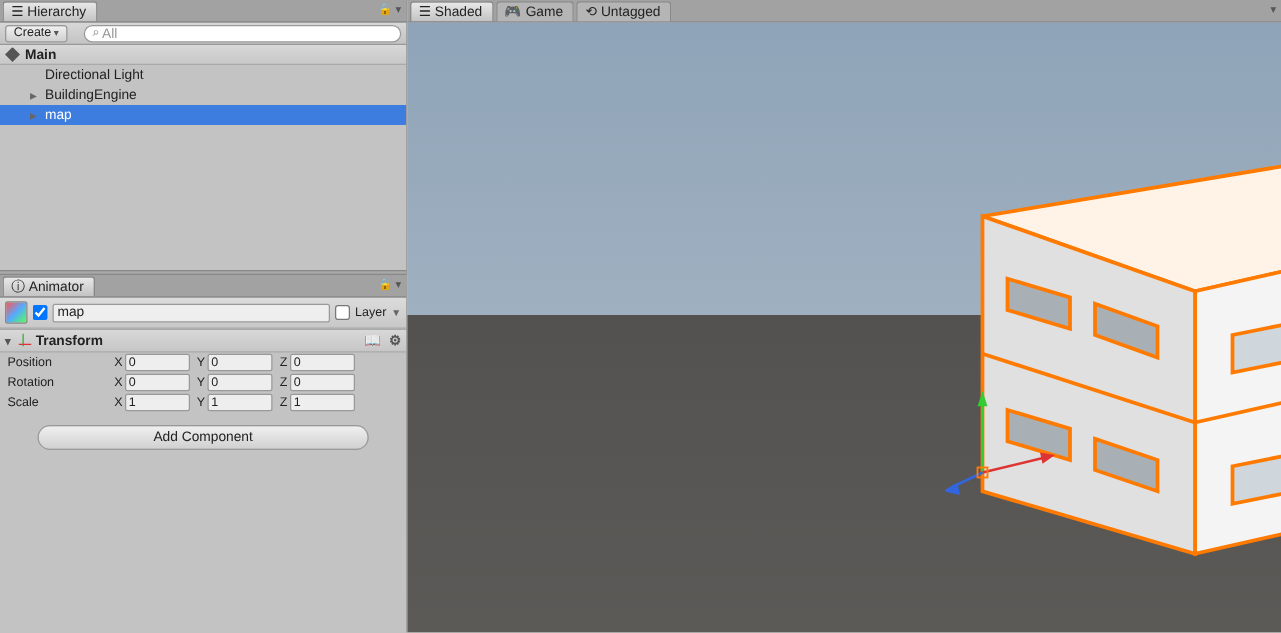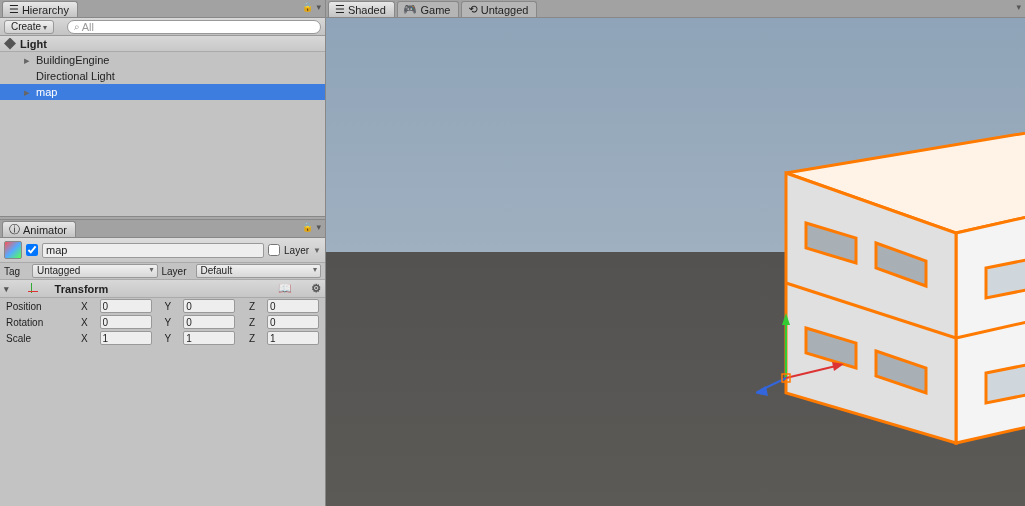--- a/index.html
+++ b/index.html
@@ -27,27 +27,27 @@
 .splitter{height:4px;background:#a8a8a8;border-top:1px solid #888;border-bottom:1px solid #888;cursor:row-resize}
 .inspector{flex:1;background:#c3c3c3;display:flex;flex-direction:column;overflow:hidden}
 .insp-head{background:linear-gradient(#dcdcdc,#c8c8c8);padding:3px 4px;display:flex;align-items:center;gap:4px;border-bottom:1px solid #aaa}
 .cube-icon{width:18px;height:18px;background:linear-gradient(135deg,#f55,#5af 50%,#5f5);border:1px solid #888;border-radius:2px}
 .chk{width:12px;height:12px}
 .name-input{flex:1;background:#eee;border:1px solid #999;border-radius:2px;height:15px;padding:0 3px}
 .row{display:flex;align-items:center;padding:1px 4px;gap:4px}
 .lbl{width:56px;font-size:10px}
 .dd-field{background:linear-gradient(#f0f0f0,#d8d8d8);border:1px solid #999;border-radius:2px;height:14px;padding:0 14px 0 4px;font-size:10px;position:relative;flex:1;cursor:pointer}
 .dd-field::after{content:"▾";position:absolute;right:3px;top:0;font-size:8px;color:#666}
-.comp-head{background:linear-gradient(#d8d8d8,#c6c6c6);border-top:1px solid #aaa;border-bottom:1px solid #aaa;padding:2px 4px;display:flex;align-items:center;gap:17px;font-weight:bold}
+.comp-head{background:linear-gradient(#d8d8d8,#c6c6c6);border-top:1px solid #aaa;border-bottom:1px solid #aaa;padding:2px 4px;display:flex;align-items:center;gap:4px;font-weight:bold}
 .comp-head::before{content:"▾";font-size:9px;color:#555}
 .axis-icon{width:12px;height:12px;position:relative}
 .axis-icon::before{content:"";position:absolute;width:1px;height:10px;background:#3a3;left:5px;top:0}
 .axis-icon::after{content:"";position:absolute;width:10px;height:1px;background:#d33;left:2px;top:8px}
 .gear{font-size:11px;color:#555;margin-left:auto;cursor:pointer}
-.vec-row{display:flex;align-items:center;padding:1px 6px;gap:12px}
+.vec-row{display:flex;align-items:center;padding:1px 6px;gap:2px}
 .vec-row .plbl{width:80px;font-size:10px}
 .vec-row .ax{width:10px;font-size:10px;text-align:right}
 .vec-row input{width:52px;height:14px;background:#eee;border:1px solid #999;border-radius:2px;padding:0 2px;font-size:10px}
 .add-comp{margin:10px 30px;height:20px;background:linear-gradient(#f0f0f0,#d0d0d0);border:1px solid #999;border-radius:10px;text-align:center;line-height:18px;cursor:pointer}
 .right .toolbar{gap:2px}
 .tbtn{background:linear-gradient(#f0f0f0,#d0d0d0);border:1px solid #999;height:14px;min-width:22px;display:flex;align-items:center;justify-content:center;font-size:9px;cursor:pointer}
 .tbtn:first-child{border-radius:3px 0 0 3px}
 .tbtn:last-child{border-radius:0 3px 3px 0}
 .tgroup{display:flex}
 .viewport{flex:1;position:relative;background:linear-gradient(#8fa4b8 0%,#9fb0c0 48%,#545250 48%,#5c5a57 100%);overflow:hidden}
@@ -67,50 +67,44 @@
     <div class="dock-icon">🔒 ▾</div>
   </div>
   <div class="toolbar">
     <div class="btn dd">Create</div>
     <div class="search">
         <span style="color:#999">All</span>
       </div>
   </div>
   <div class="hier-body" style="height:180px;flex:none">
     <div class="hier-row scene">
-        <span>Light</span>
+        <span>Main</span>
       </div>
     <div id="hier-items">
+        <div class="hier-row child">Directional Light</div>
         <div class="hier-row child hasChildren">BuildingEngine</div>
-        <div class="hier-row child">Directional Light</div>
         <div class="hier-row child hasChildren sel">map</div>
       </div>
   </div>
   <div class="splitter"></div>
   <div class="inspector">
     <div class="tabs">
       <div class="tab">
           <span>ⓘ</span>
           <span>Animator</span>
         </div>
       <div class="dock-icon">🔒 ▾</div>
     </div>
     <div class="insp-head">
       <div class="cube-icon"></div>
       <input type="checkbox" class="chk" checked="" style="">
       <input class="name-input" value="map" style="">
       <input type="checkbox" class="chk" style="">
       <span style="font-size:10px">Layer</span>
       <span style="font-size:8px;color:#666">▼</span>
-    </div>
-    <div class="row">
-      <span class="lbl" style="width:24px">Tag</span>
-      <div class="dd-field">Untagged</div>
-      <span class="lbl" style="width:30px">Layer</span>
-      <div class="dd-field">Default</div>
     </div>
     <div class="comp-head">
       <div class="axis-icon"></div>
       <span>Transform</span>
       <span class="gear">📖</span>
       <span class="gear" style="margin-left:2px">⚙</span>
     </div>
     <div id="transform-rows">
         <div class="vec-row">
           <span class="plbl">Position</span>
@@ -133,20 +127,21 @@
         <div class="vec-row">
           <span class="plbl">Scale</span>
           <span class="ax">X</span>
           <input value="1" style="">
           <span class="ax">Y</span>
           <input value="1" style="">
           <span class="ax">Z</span>
           <input value="1" style="">
         </div>
       </div>
+    <div class="add-comp">Add Component</div>
   </div>
 </div>
 
 <div class="right">
   <div class="tabs">
     <div class="tab">
         <span>☰</span>
         <span>Shaded</span>
       </div>
     <div class="tab inactive">

